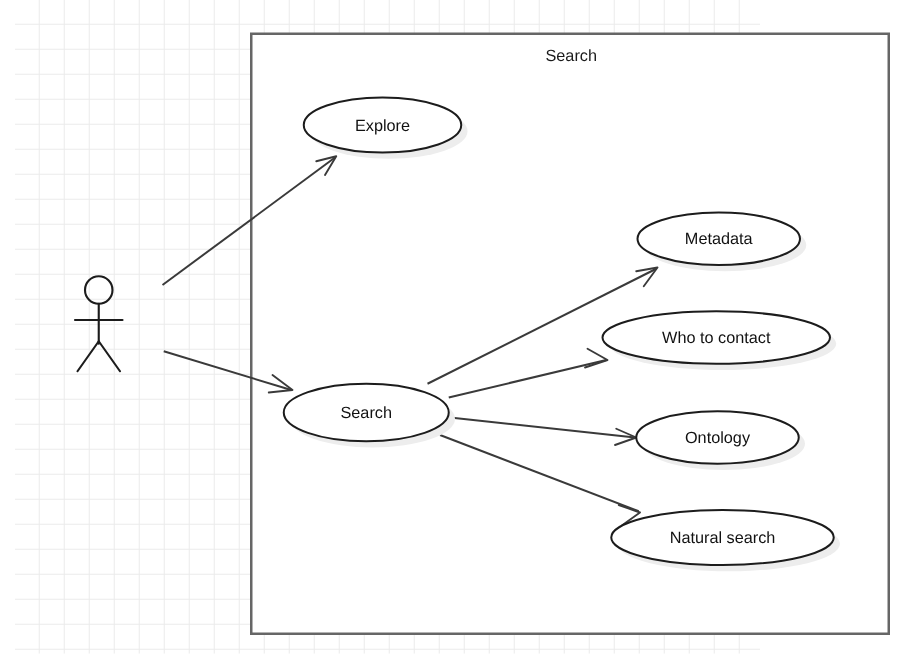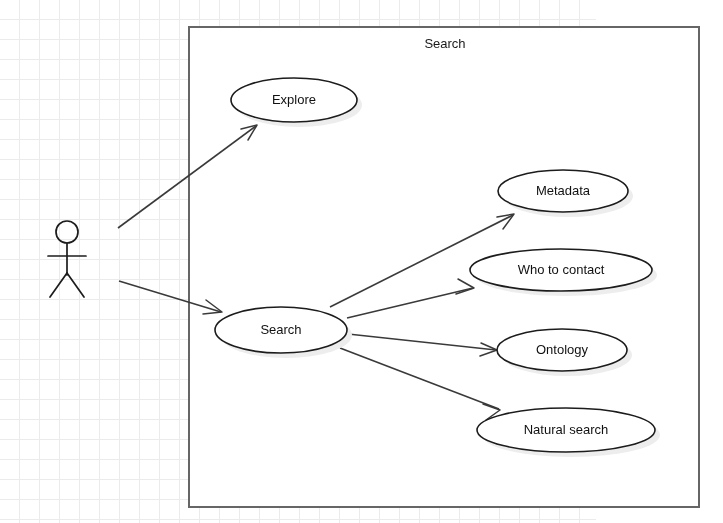--- a/index.html
+++ b/index.html
@@ -16,20 +16,21 @@
   #canvas {
     position: relative;
     width: 596px;
     height: 523px;
     background-color: #ffffff;
     background-image:
       linear-gradient(to right, #ebebeb 1px, transparent 1px),
       linear-gradient(to bottom, #ebebeb 1px, transparent 1px);
     background-size: 20px 20px;
     background-position: -1px -1px;
+    margin-left: 12px;
   }
   #diagram-svg {
     position: absolute;
     left: 0;
     top: 0;
     width: 723px;
     height: 523px;
   }
   .boundary-box {
     fill: #ffffff;

